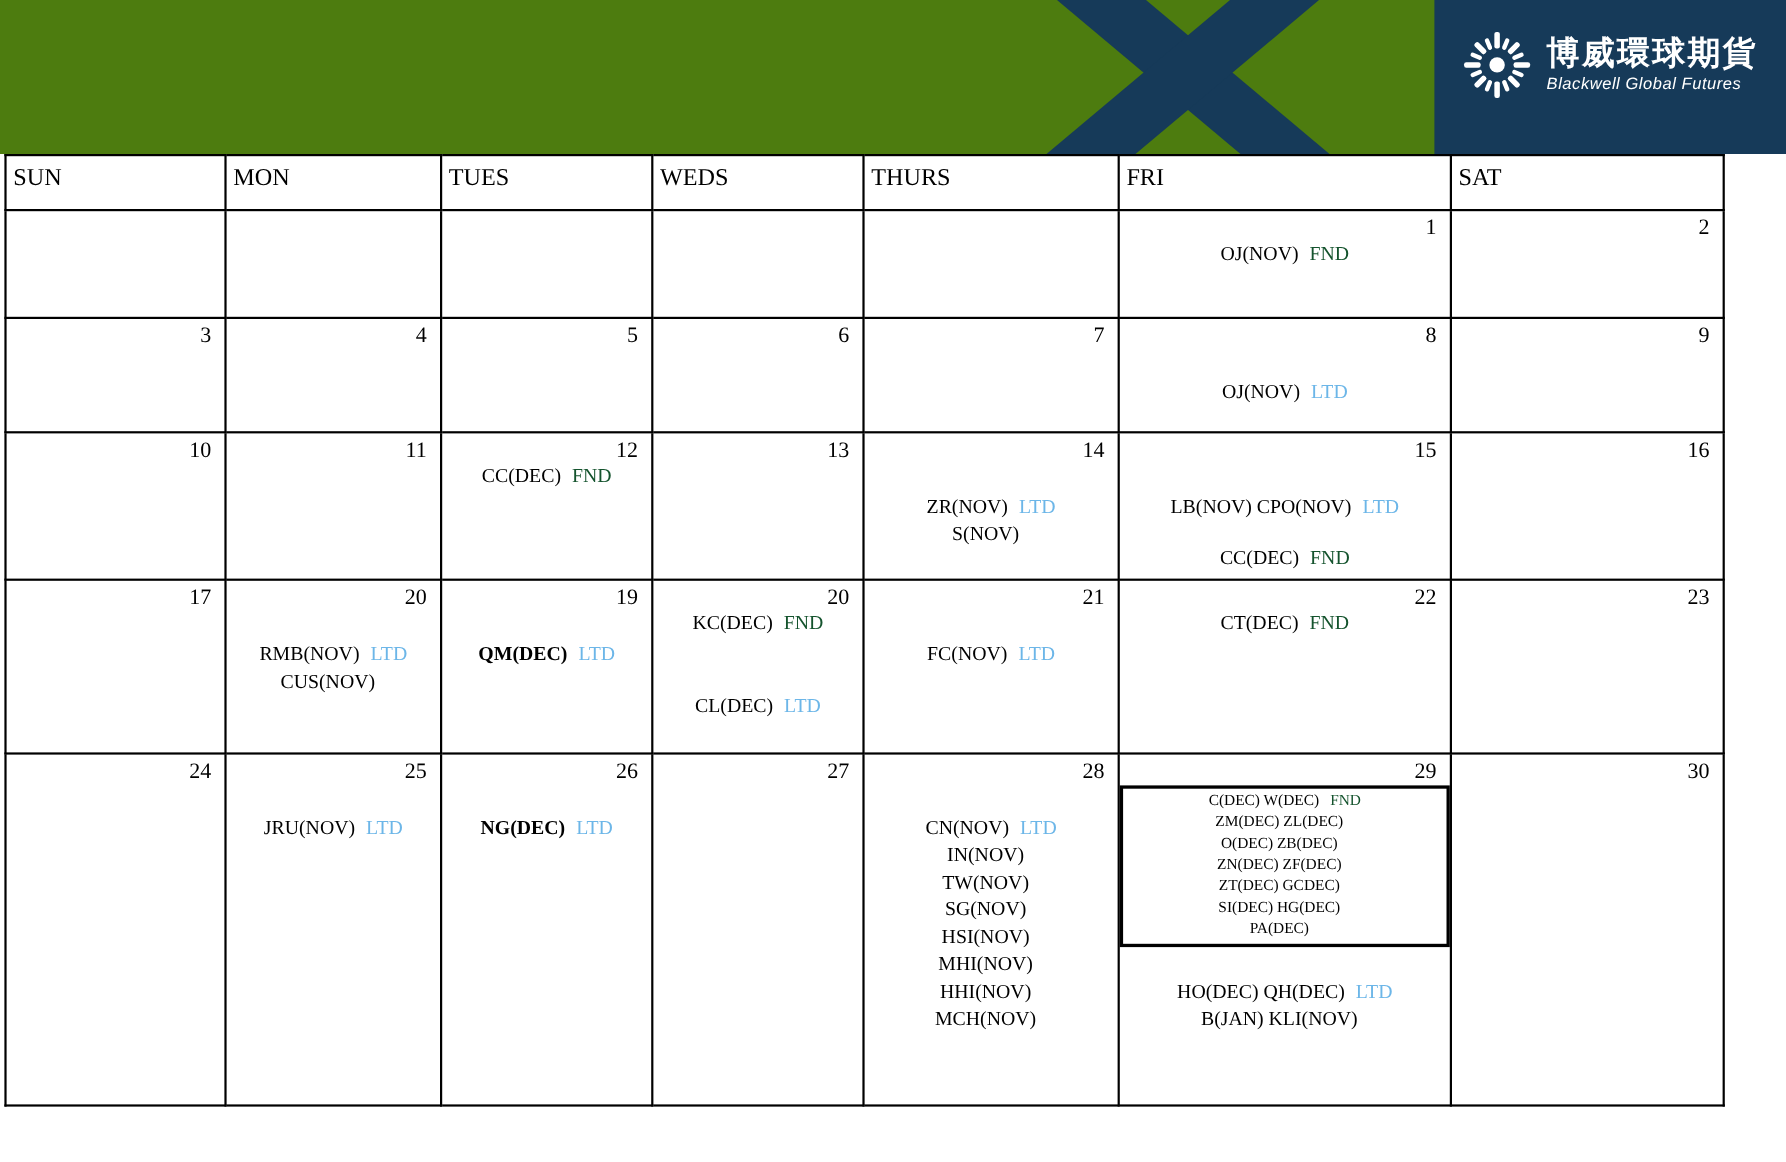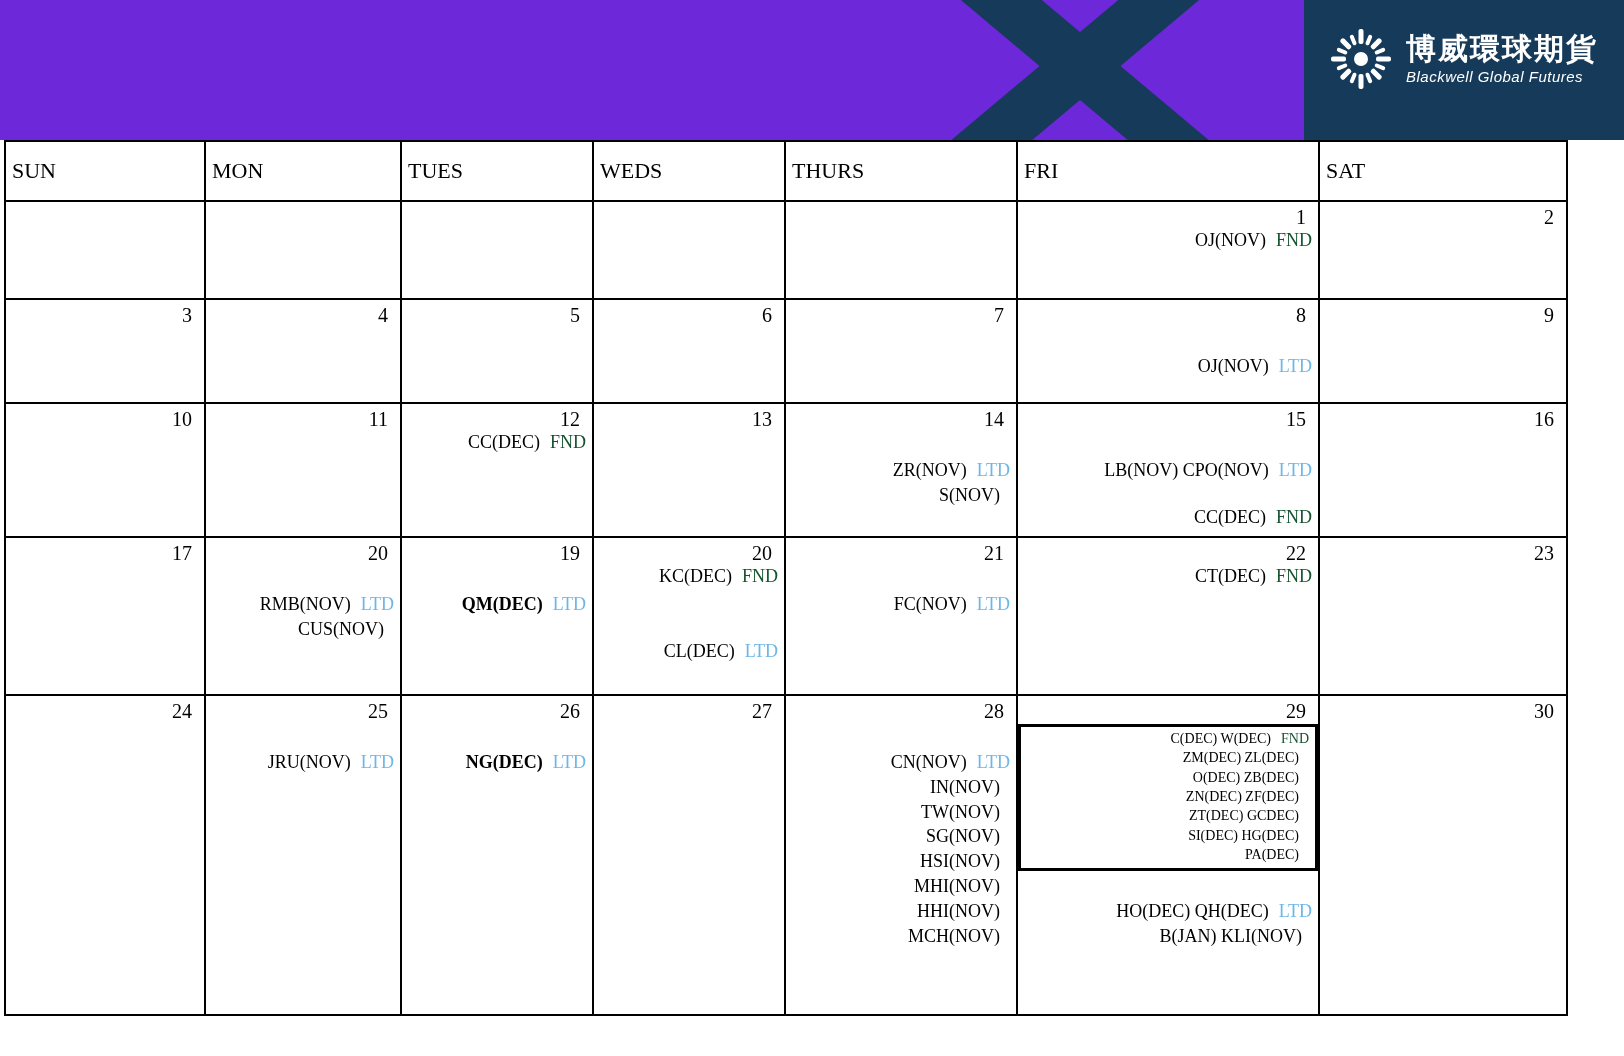--- a/index.html
+++ b/index.html
@@ -17,21 +17,21 @@
     position: relative;
     width: 1624px;
     height: 1056px;
   }
 
   
   .banner {
     position: relative;
     width: 1624px;
     height: 140px;
-    background: #6d28d9;
+    background: #4d7c0f;
     overflow: hidden;
   }
   .banner-dark-right {
     position: absolute;
     right: 0;
     top: 0;
     width: 320px;
     height: 140px;
     background: #163a59;
   }
@@ -96,21 +96,21 @@
   }
   table.cal, table.cal th, table.cal td {
     border: 2px solid #000000;
   }
   table.cal th {
     height: 42px;
     text-align: left;
     vertical-align: top;
     font-weight: normal;
     font-size: 22px;
-    padding: 16px 4px 0 6px;
+    padding: 6px 4px 0 6px;
     font-family: "Liberation Serif", serif;
   }
   table.cal td {
     vertical-align: top;
     padding: 0;
     position: relative;
     font-size: 18px;
   }
   col.c0 { width: 200px; }
   col.c1 { width: 196px; }
@@ -127,21 +127,21 @@
     padding: 4px 12px 0 0;
     line-height: 1.1;
   }
   .events {
     padding: 0 6px 4px 6px;
     font-size: 18px;
     line-height: 1.38;
   }
   .evrow {
     display: flex;
-    justify-content: flex-end;
+    justify-content: center;
     align-items: baseline;
     white-space: nowrap;
   }
   .evrow .codes { }
   .evrow .tag { padding-left: 10px; }
   .tag.ltd { color: #6cb6e8; margin-top: 28px; }
   .tag.fnd { color: #14532d; }
   .bold { font-weight: bold; }
   .spacer { height: 22px; }
 

